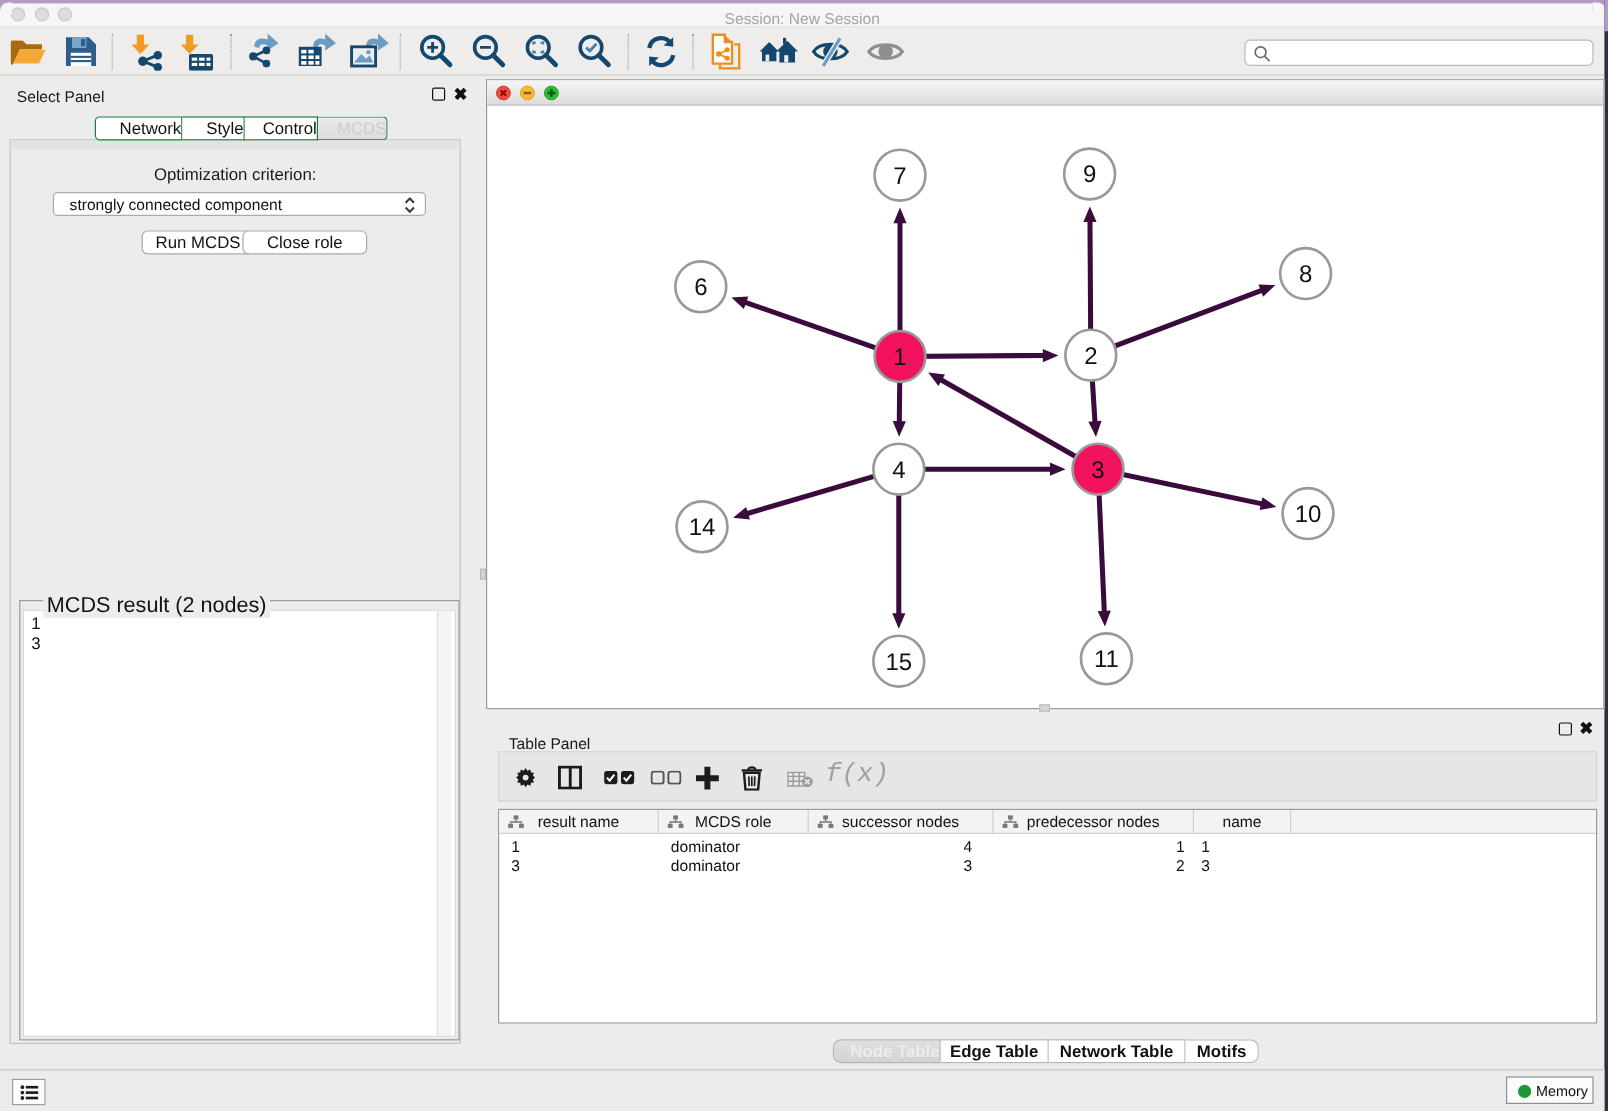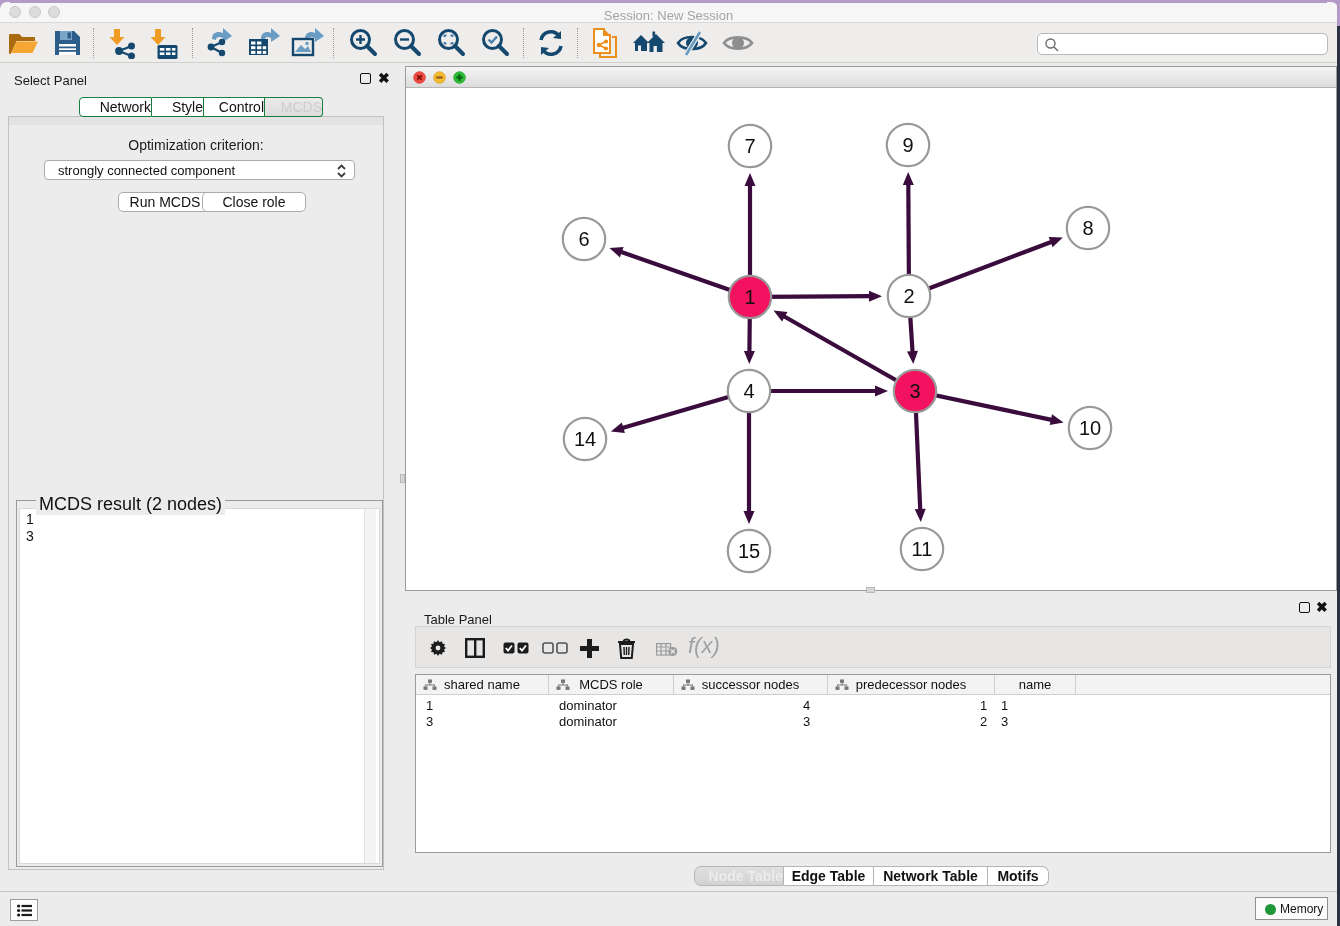--- a/index.html
+++ b/index.html
@@ -351,25 +351,25 @@
     <path d="M7 9 L7.3 17 M9.5 9 L9.5 17 M12 9 L11.7 17" stroke="#1c1c1c" stroke-width="1.4"></path>
   </svg>
 
   <svg class="abs" style="left:240px; top:16px;" width="22" height="13" viewBox="0 0 22 13">
     <rect x="0.6" y="0.6" width="14" height="11.4" fill="none" stroke="#9b9b9b" stroke-width="1.2"></rect>
     <path d="M0.6 4 L14.6 4 M0.6 8 L14.6 8 M5 0.6 L5 12.6 M10 0.6 L10 12.6" stroke="#9b9b9b" stroke-width="1.2"></path>
     <circle cx="16.8" cy="8.5" r="4.5" fill="#9b9b9b"></circle>
     <path d="M14.8 6.5 L18.8 10.5 M18.8 6.5 L14.8 10.5" stroke="#e7e6e5" stroke-width="1.4"></path>
   </svg>
 
-  <div class="abs" style="left:272px; top:6px; font-family:Liberation Sans, sans-serif; font-style:italic; font-size:22px; color:#a0a0a0;">f(x)</div>
+  <div class="abs" style="left:272px; top:6px; font-family:Liberation Mono, monospace; font-style:italic; font-size:22px; color:#a0a0a0;">f(x)</div>
 </div>
 <div class="abs" id="tp-table">
   <div class="abs" id="tp-header">
-    <div class="th" style="left:0; width:133px;">shared name</div>
+    <div class="th" style="left:0; width:133px;">result name</div>
     <div class="th" style="left:133px; width:125px;">MCDS role</div>
     <div class="th" style="left:258px; width:154px;">successor nodes</div>
     <div class="th" style="left:412px; width:167px;">predecessor nodes</div>
     <div class="th" style="left:579px; width:81px;">name</div>
   </div>
   <svg class="treeicon" style="left:7px;" width="14" height="12" viewBox="0 0 14 12">
       <g fill="#777">
         <rect x="5" y="0.5" width="4" height="3.4"></rect>
         <rect x="0.5" y="7.5" width="4" height="3.4"></rect>
         <rect x="9.5" y="7.5" width="4" height="3.4"></rect>

